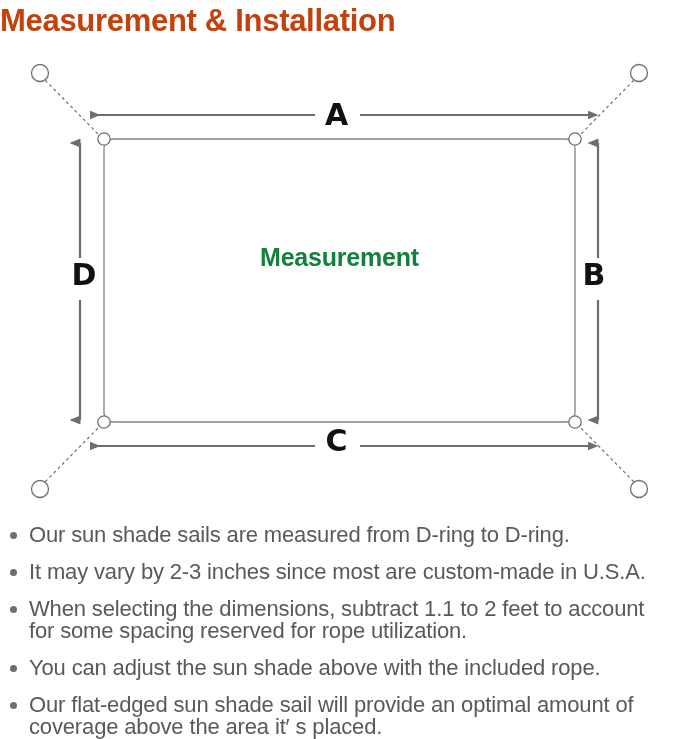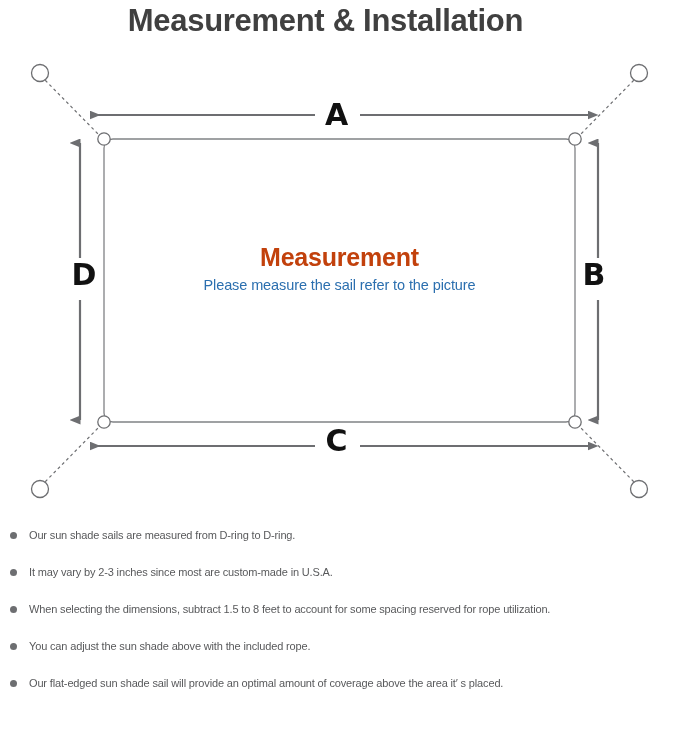--- a/index.html
+++ b/index.html
@@ -9,24 +9,24 @@
     color:#58595b;
     overflow:hidden;
     position:relative;
   }
   .page{position:relative;width:679px;height:739px;}
 
   
   .title{
     position:absolute;
     left:0;top:0;width:679px;
-    text-align:center;
+    text-align:left;
     font-size:31px;
     font-weight:bold;
-    color:#404040;
+    color:#c2410c;
     letter-spacing:-0.3px;
     line-height:38px;
     padding-top:2px;
     padding-right:28px;
     box-sizing:border-box;
     white-space:nowrap;
   }
 
   
   .diagram{
@@ -39,21 +39,21 @@
   .center-label{
     position:absolute;
     left:0;top:194px;
     width:679px;
     text-align:center;
     pointer-events:none;
   }
   .center-title{
     font-size:25px;
     font-weight:bold;
-    color:#c2410c;
+    color:#15803d;
     line-height:30px;
     letter-spacing:-0.2px;
   }
   .center-sub{
     font-size:14.5px;
     color:#2B6FAF;
     line-height:22px;
     margin-top:2px;
     letter-spacing:-0.1px;
   }
@@ -88,21 +88,21 @@
   .bullet{
     flex:0 0 auto;
     width:7px;height:7px;
     border-radius:50%;
     background:#6d6e71;
     margin-top:8px;
     margin-right:12px;
   }
   .note-text{
     flex:1 1 auto;
-    font-size:11px;
+    font-size:22px;
     line-height:22px;
     color:#58595b;
     letter-spacing:-0.15px;
   }
 </style>
 </head>
 <body>
 
 <div class="page">
 
@@ -169,36 +169,35 @@
       </g>
     </svg>
 
     <div class="dim-letter" id="dim-a">A</div>
     <div class="dim-letter" id="dim-c">C</div>
     <div class="dim-letter" id="dim-b">B</div>
     <div class="dim-letter" id="dim-d">D</div>
 
     <div class="center-label">
       <div class="center-title">Measurement</div>
-      <div class="center-sub">Please measure the sail refer to the picture</div>
     </div>
   </div>
 
   <div class="notes">
     <div class="note">
       <span class="bullet"></span>
       <span class="note-text">Our sun shade sails are measured from D-ring to D-ring.</span>
     </div>
     <div class="note">
       <span class="bullet"></span>
       <span class="note-text">It may vary by 2-3 inches since most are custom-made in U.S.A.</span>
     </div>
     <div class="note">
       <span class="bullet"></span>
-      <span class="note-text">When selecting the dimensions, subtract 1.5 to 8 feet to account for some spacing reserved for rope utilization.</span>
+      <span class="note-text">When selecting the dimensions, subtract 1.1 to 2 feet to account for some spacing reserved for rope utilization.</span>
     </div>
     <div class="note">
       <span class="bullet"></span>
       <span class="note-text">You can adjust the sun shade above with the included rope.</span>
     </div>
     <div class="note">
       <span class="bullet"></span>
       <span class="note-text">Our flat-edged sun shade sail will provide an optimal amount of coverage above the area it′ s placed.</span>
     </div>
   </div>

